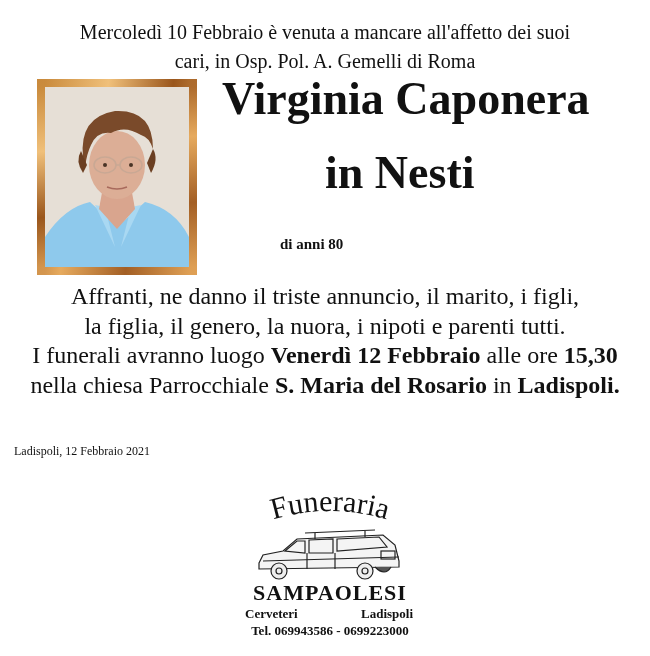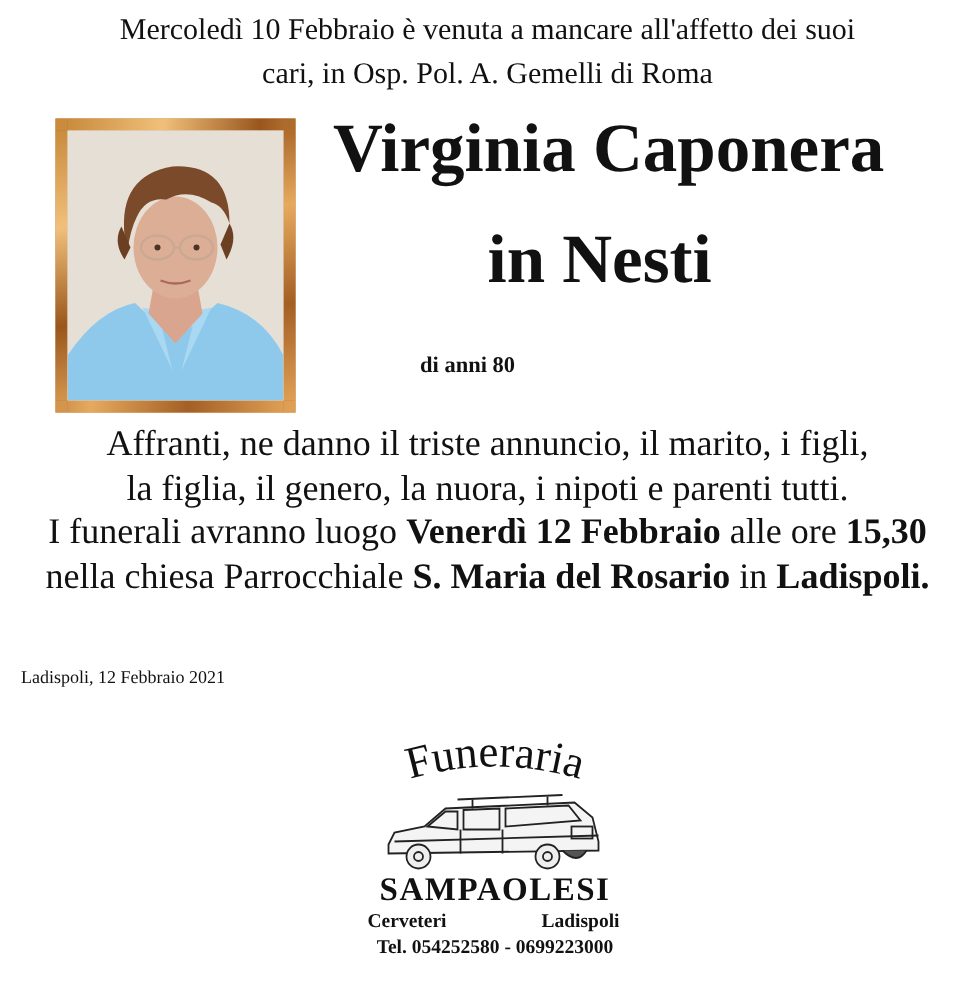--- a/index.html
+++ b/index.html
@@ -11,21 +11,21 @@
       width: 650px;
       height: 656px;
       position: relative;
       overflow: hidden;
       font-family: "Liberation Serif", serif;
       color: #111111;
     }
     .intro {
       position: absolute;
       left: 0;
-      top: 6px;
+      top: 18px;
       width: 650px;
       text-align: center;
       font-size: 20px;
       line-height: 29px;
     }
     .photo-frame {
       position: absolute;
       left: 37px;
       top: 79px;
       width: 160px;
@@ -225,14 +225,14 @@
         <circle cx="110" cy="44" r="3"></circle>
         <path d="M120 40 Q130 50 136 40" fill="#555"></path>
       </g>
     </svg>
   </div>
   <div class="logo-name">SAMPAOLESI</div>
   <div class="logo-cities">
     <span class="logo-city-1">Cerveteri</span>
     <span class="logo-city-2">Ladispoli</span>
   </div>
-  <div class="logo-tel">Tel. 054252580 - 0699223000</div>
+  <div class="logo-tel">Tel. 069943586 - 0699223000</div>
 </div>
 
 </body></html>

